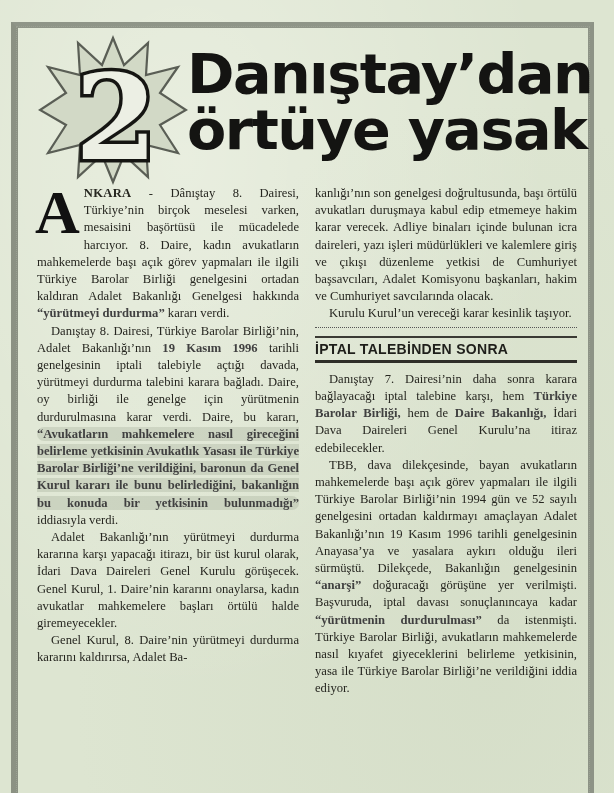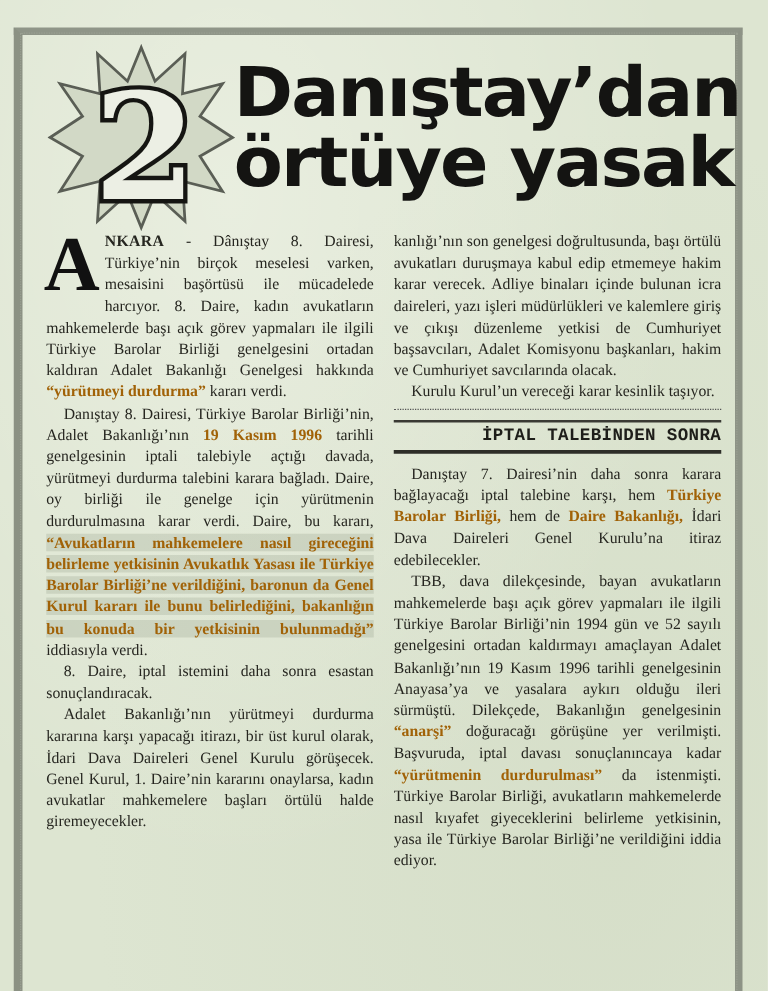--- a/index.html
+++ b/index.html
@@ -46,27 +46,27 @@
     display: flex; justify-content: space-between;
   }
   .col { width: 262px; font-size: 12.6px; line-height: 17.2px; text-align: justify; }
   .col p { margin: 0; text-indent: 14px; hyphens: manual; }
   .col p.noindent { text-indent: 0; }
   .dropcap {
     float: left; font-family: "Liberation Serif", serif; font-weight: bold;
     font-size: 62px; line-height: 50px; margin: 2px 4px 0 -2px; color: #111;
   }
   .lead-bold { font-weight: bold; letter-spacing: 0.3px; font-family: Liberation Serif, serif; }
-  b { font-weight: bold; color: #a16207; }
-  .shaded { background: rgba(150,160,140,0.28); }
+  b { font-weight: bold; color: #404040; }
+  .shaded { background: rgba(150,160,140,0.28); border-radius: 23px; }
   .subhead {
     margin: 8px 0 8px 0; padding: 3px 0 2px;
     border-top: 2px solid #3a3a34; border-bottom: 3px solid #2e2e28;
-    font-family: Liberation Mono, monospace; font-weight: bold;
-    font-size: 14px; text-align: right; letter-spacing: 0.3px; color: #1e1e1a;
+    font-family: Liberation Sans, sans-serif; font-weight: bold;
+    font-size: 14px; text-align: left; letter-spacing: 0.3px; color: #1e1e1a;
   }
   .dotline { border-top: 1px dotted #555; margin: 4px 0 0; height: 0; }
 </style>
 </head>
 <body>
 
 <div class="page-bg"></div>
 <div class="frame"></div>
 
 <div class="headline-block">
@@ -83,22 +83,22 @@
 </div>
 
 <div class="columns">
   <div class="col">
     <p class="noindent">
       <span class="dropcap">A</span><span class="lead-bold">NKARA</span><span> - Dânıştay 8. Dairesi, Türkiye’nin birçok meselesi varken, mesaisini başörtüsü ile mücadelede harcıyor. 8. Daire, kadın avukatların mahkemelerde başı açık görev yapmaları ile ilgili Türkiye Barolar Birliği genelgesini ortadan kaldıran Adalet Bakanlığı Genelgesi hakkında </span><b>“yürütmeyi durdurma”</b><span> kararı verdi.</span>
     </p>
     <p>
       <span>Danıştay 8. Dairesi, Türkiye Barolar Birliği’nin, Adalet Bakanlığı’nın </span><b>19 Kasım 1996</b><span> tarihli genelgesinin iptali talebiyle açtığı davada, yürütmeyi durdurma talebini karara bağladı. Daire, oy birliği ile genelge için yürütmenin durdurulmasına karar verdi. Daire, bu kararı, </span><b class="shaded">“Avukatların mahkemelere nasıl gireceğini belirleme yetkisinin Avukatlık Yasası ile Türkiye Barolar Birliği’ne verildiğini, baronun da Genel Kurul kararı ile bunu belirlediğini, bakanlığın bu konuda bir yetkisinin bulunmadığı”</b><span> iddiasıyla verdi.</span>
     </p>
-    <p>8. Daire, iptal istemini daha sonra esastan sonuçlandıracak.</p>
     <p>Adalet Bakanlığı’nın yürütmeyi durdurma kararına karşı yapacağı itirazı, bir üst kurul olarak, İdari Dava Daireleri Genel Kurulu görüşecek. Genel Kurul, 1. Daire’nin kararını onaylarsa, kadın avukatlar mahkemelere başları örtülü halde giremeyecekler.</p>
+    <p>Genel Kurul, 8. Daire’nin yürütmeyi durdurma kararını kaldırırsa, Adalet Ba-</p>
   </div>
 
   <div class="col">
     <p class="noindent">kanlığı’nın son genelgesi doğrultusunda, başı örtülü avukatları duruşmaya kabul edip etmemeye hakim karar verecek. Adliye binaları içinde bulunan icra daireleri, yazı işleri müdürlükleri ve kalemlere giriş ve çıkışı düzenleme yetkisi de Cumhuriyet başsavcıları, Adalet Komisyonu başkanları, hakim ve Cumhuriyet savcılarında olacak.</p>
     <p>Kurulu Kurul’un vereceği karar kesinlik taşıyor.</p>
     <div class="dotline"></div>
     <div class="subhead">İPTAL TALEBİNDEN SONRA</div>
     <p>
       <span>Danıştay 7. Dairesi’nin daha sonra karara bağlayacağı iptal talebine karşı, hem </span><b>Türkiye Barolar Birliği,</b><span> hem de </span><b>Daire Bakanlığı,</b><span> İdari Dava Daireleri Genel Kurulu’na itiraz edebilecekler.</span>
     </p>

